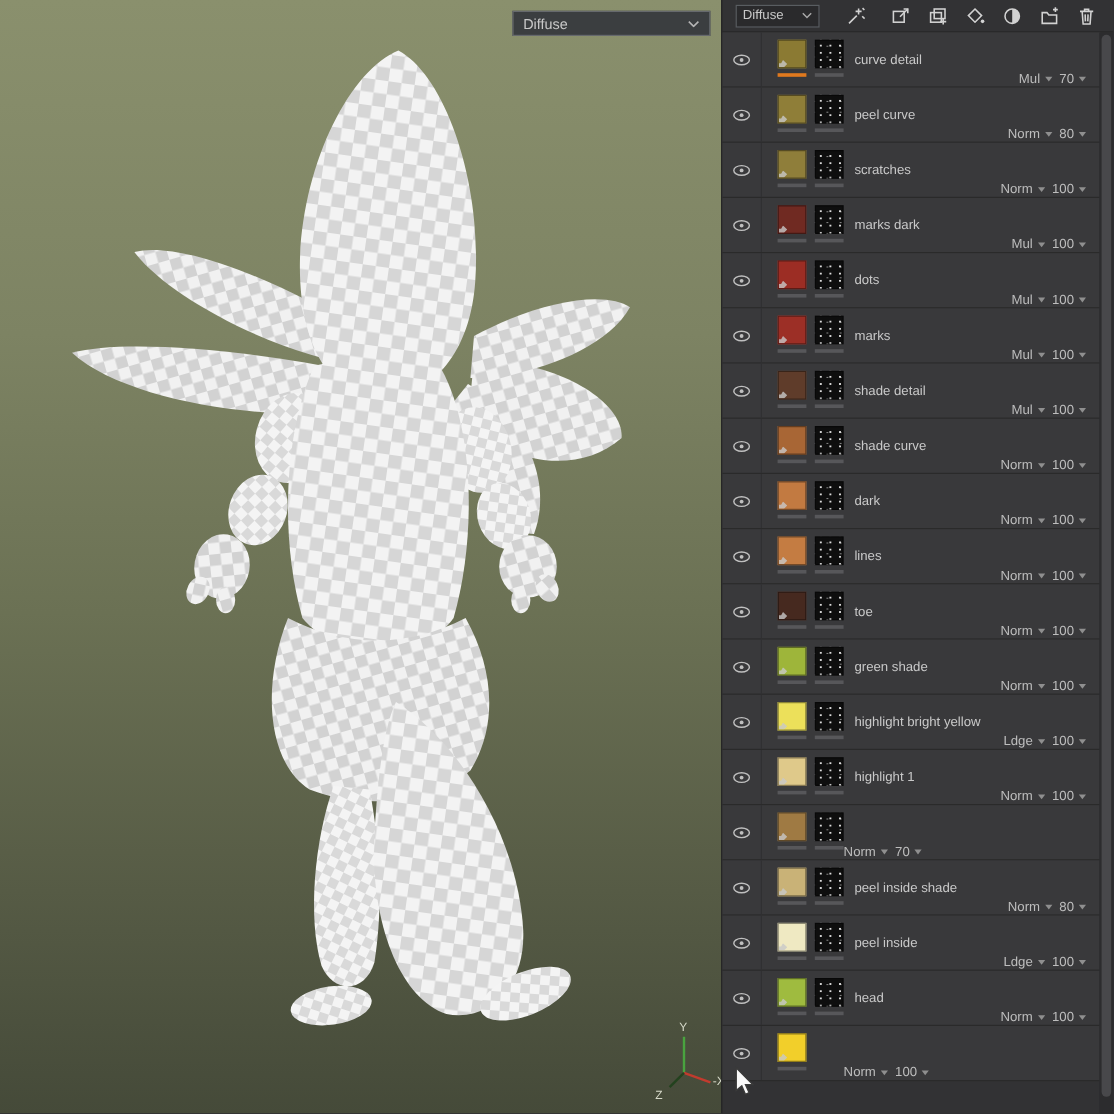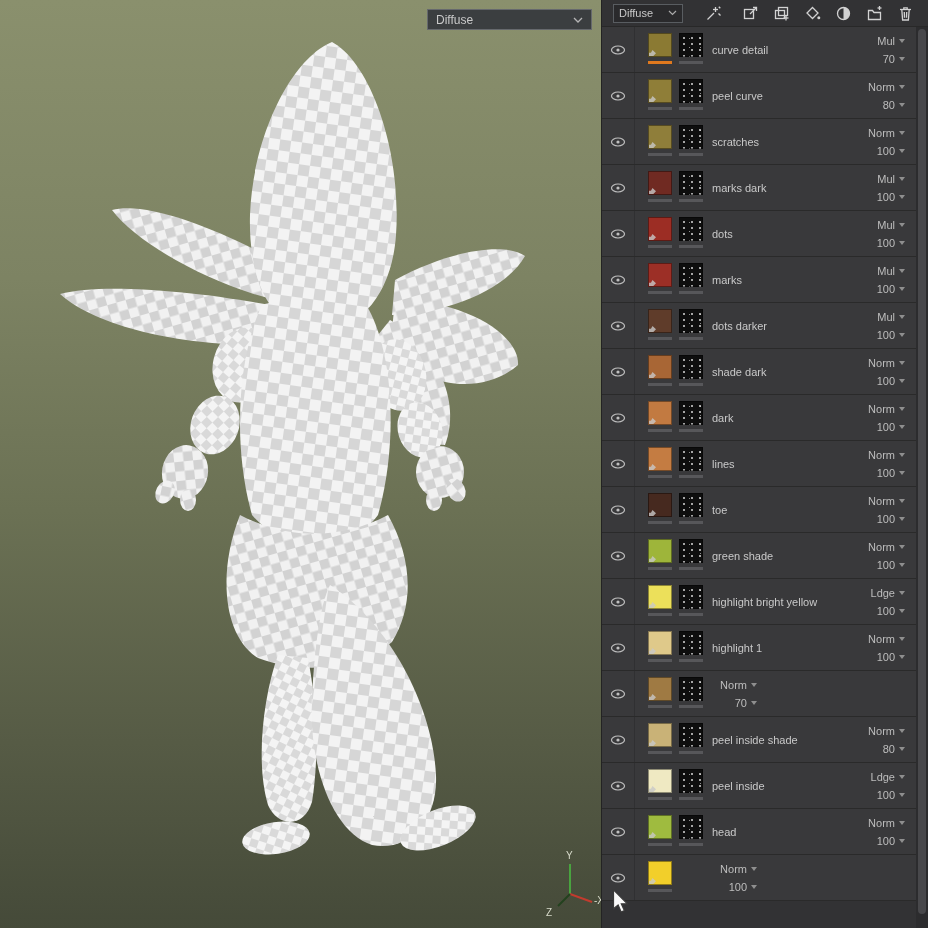--- a/index.html
+++ b/index.html
@@ -36,21 +36,21 @@
   .thumb { width:24px; height:24px; position:relative; box-shadow:inset 0 0 0 1px rgba(0,0,0,.4); }
   .thumb.mask { background-color:#0e0e0e;
     background-image:radial-gradient(circle,#ddd .6px,transparent 1px),radial-gradient(circle,#8d8d8d .5px,transparent .9px);
     background-size:8px 6px,11px 9px; background-position:1px 2px,5px 1px; }
   .badge { position:absolute; left:1px; bottom:1px; width:7px; height:6px; background:#c8c8c8; opacity:.8;
     clip-path:polygon(0 100%,0 45%,28% 45%,50% 0,100% 55%,62% 100%); }
   .underbar { width:24px; height:3px; background:#57575a; margin-top:4px; }
   .underbar.selected { background:#e0791e; }
   .name { flex:1 1 auto; display:flex; align-items:center; padding-left:9px; font-size:11px; color:#c9c9c9;
     white-space:nowrap; overflow:hidden; }
-  .right { flex:0 0 66px; display:flex; flex-direction:column; align-items:flex-end; justify-content:center;
+  .right { flex:0 0 66px; display:flex; flex-direction:row; align-items:flex-end; justify-content:center;
     gap:6px; padding-right:12px; }
   .dd { display:flex; align-items:center; gap:4px; color:#bdbdbd; font-size:11px; cursor:pointer; }
   .chev { width:0; height:0; border-left:3.5px solid transparent; border-right:3.5px solid transparent; border-top:4px solid #8f8f8f; }
 
   .scrollbar { position:absolute; right:0; top:27px; width:12px; height:901px; background:#2c2c2e; }
   .scroll-thumb { position:absolute; left:2px; right:2px; top:2px; height:885px; background:#48484b; border-radius:4px; }
 
   .cursor { position:absolute; left:612px; top:889px; z-index:60; pointer-events:none; }
 </style>
 </head>
@@ -398,21 +398,21 @@
         <div class="thumb color" style="background: rgb(95, 60, 42);">
           <span class="badge"></span>
         </div>
         <div class="underbar ub-color"></div>
       </div>
       <div class="thumbcol mask-col">
         <div class="thumb mask"></div>
         <div class="underbar"></div>
       </div>
     </div>
-    <div class="name">dots darker</div>
+    <div class="name">shade detail</div>
     <div class="right">
       <div class="dd">
         <span class="val blend">Mul</span>
         <span class="chev"></span>
       </div>
       <div class="dd">
         <span class="val opacity">100</span>
         <span class="chev"></span>
       </div>
     </div>
@@ -430,21 +430,21 @@
         <div class="thumb color" style="background: rgb(168, 102, 53);">
           <span class="badge"></span>
         </div>
         <div class="underbar ub-color"></div>
       </div>
       <div class="thumbcol mask-col">
         <div class="thumb mask"></div>
         <div class="underbar"></div>
       </div>
     </div>
-    <div class="name">shade dark</div>
+    <div class="name">shade curve</div>
     <div class="right">
       <div class="dd">
         <span class="val blend">Norm</span>
         <span class="chev"></span>
       </div>
       <div class="dd">
         <span class="val opacity">100</span>
         <span class="chev"></span>
       </div>
     </div>

